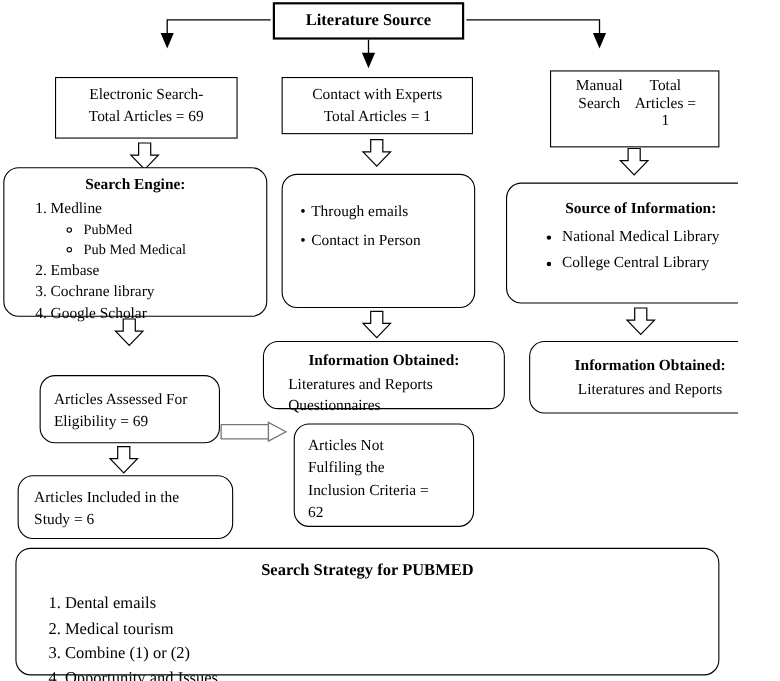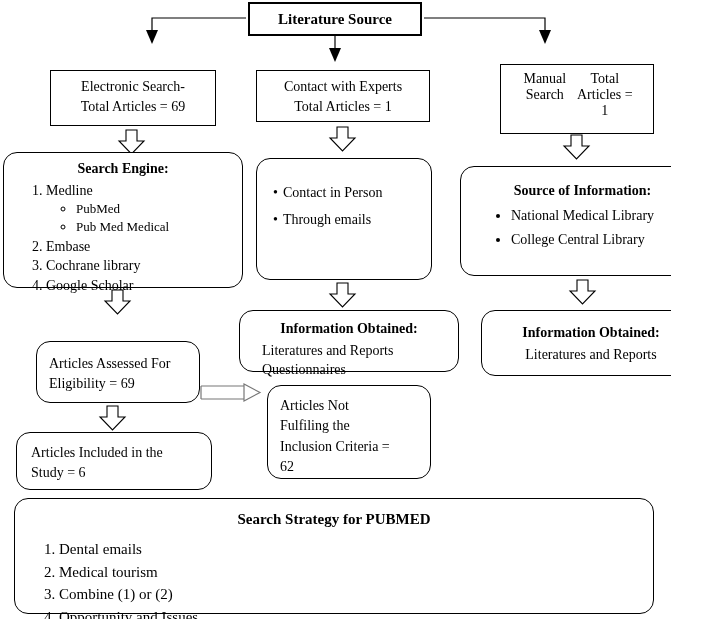--- a/index.html
+++ b/index.html
@@ -168,22 +168,22 @@
         </ul>
       </li>
       <li>Embase</li>
       <li>Cochrane library</li>
       <li>Google Scholar</li>
     </ol>
   </div>
 
   <div class="box rounded fs14 pad tight" style="left:256px; top:158px; width:176px; height:122px; padding-top:18px;">
     <ul class="plain leftlines" style="line-height:1.9;">
+      <li>Through emails</li>
       <li>Contact in Person</li>
-      <li>Through emails</li>
     </ul>
   </div>
 
   <div class="box rounded fs14 pad tight" style="left:460px; top:166px; width:245px; height:110px; padding-top:14px;">
     <span class="titleline">Source of Information:</span>
     <ul class="disclist leftlines" style="line-height:1.75; padding-left:34px;">
       <li>National Medical Library</li>
       <li>College Central Library</li>
     </ul>
   </div>

